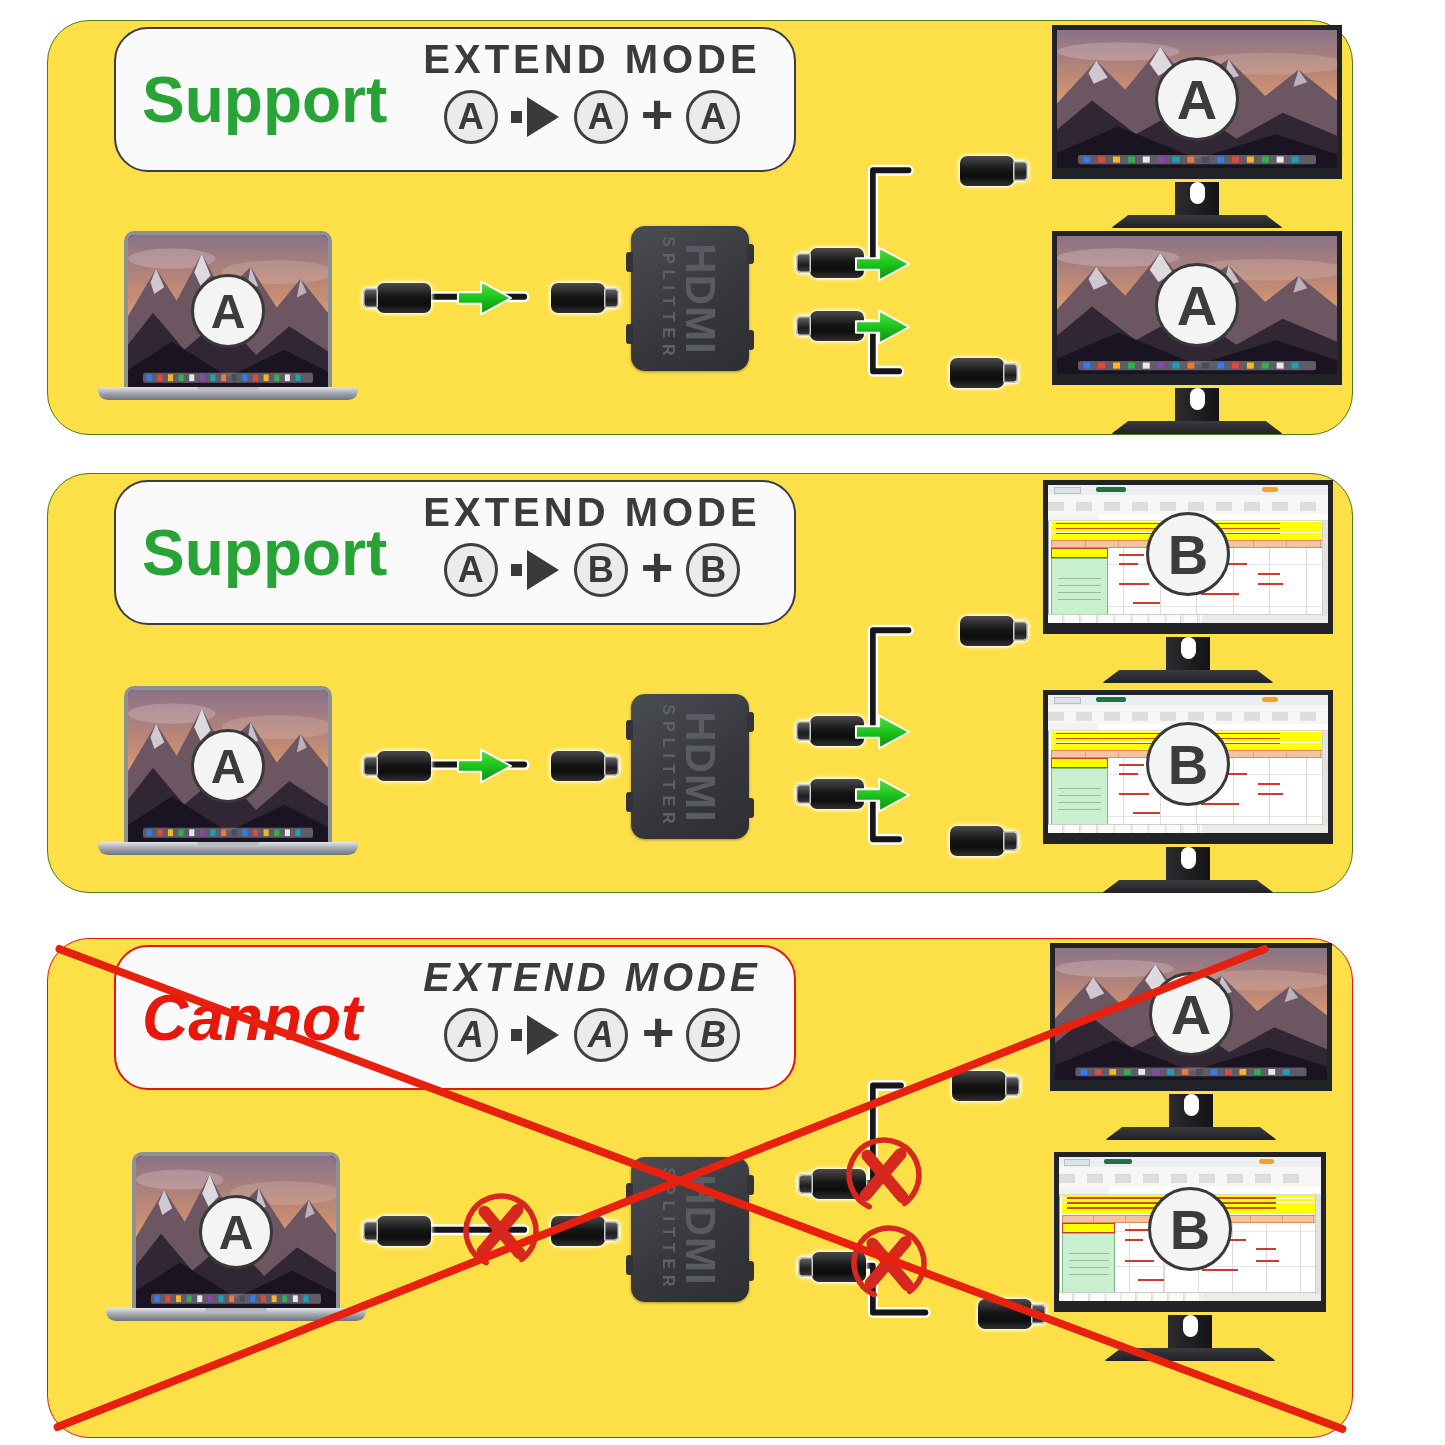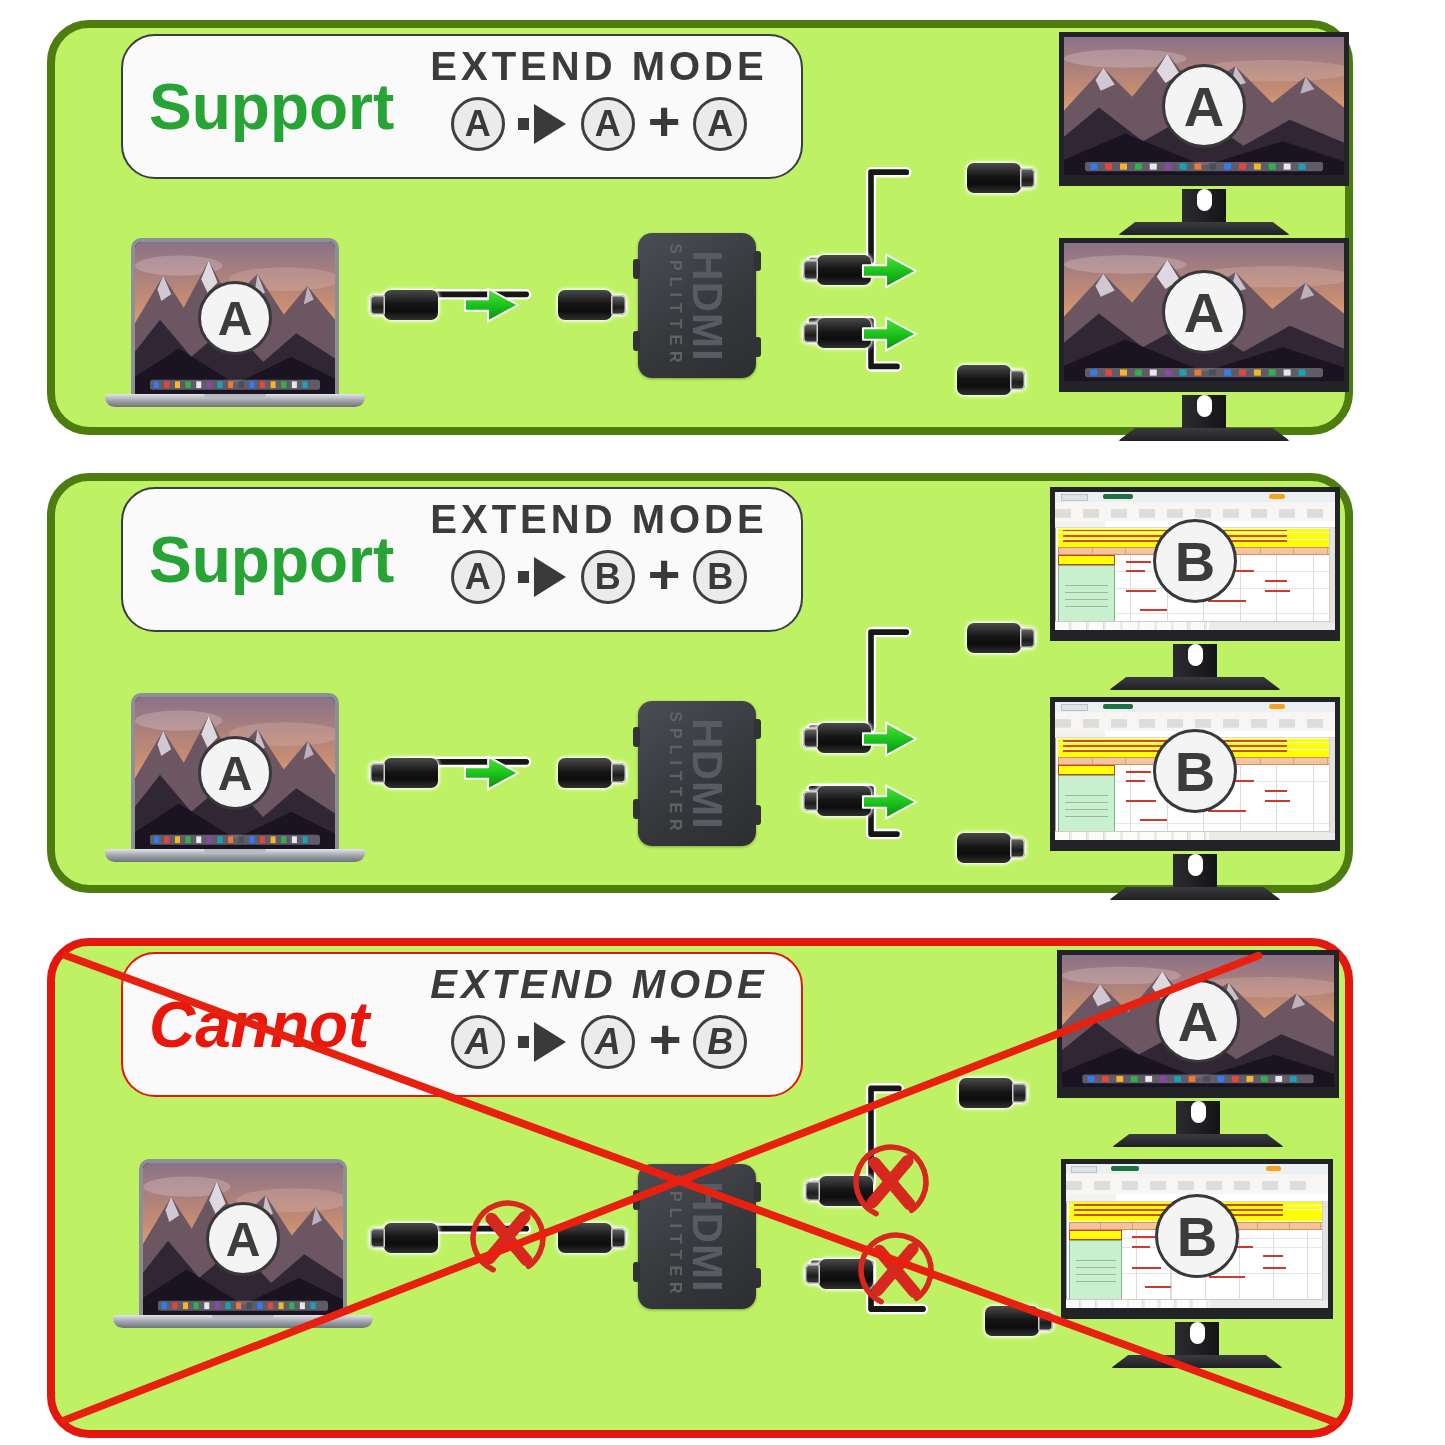--- a/index.html
+++ b/index.html
@@ -1,19 +1,19 @@
 <!DOCTYPE html>
 <html><head>
 <meta charset="utf-8">
 <style>
   html,body{margin:0;padding:0;background:#ffffff;font-family:"Liberation Sans","DejaVu Sans",sans-serif;}
   body{width:1445px;height:1445px;position:relative;overflow:hidden;}
 
   
-  .panel{position:absolute;left:47px;width:1306px;background:#bef264;border:8px solid #4d7c0f;border-radius:42px;box-sizing:border-box;}
+  .panel{position:absolute;left:47px;width:1306px;background:#fde047;border:1px solid #4d7c0f;border-radius:42px;box-sizing:border-box;}
   .panel.p1{top:20px;height:415px;}
   .panel.p2{top:473px;height:420px;}
   .panel.p3{top:938px;height:500px;border-color:#e3170d;}
 
   
   .hcard{position:absolute;left:66px;top:6px;width:682px;height:145px;background:#fafafa;border:2px solid #3c3c46;border-radius:34px;box-sizing:border-box;z-index:6;}
   .p3 .hcard{border-color:#e3170d;font-style:italic;}
   .badge{position:absolute;left:26px;top:50%;transform:translateY(-50%);font-size:64px;font-weight:800;letter-spacing:0;}
   .badge.green{color:#28a437;}
   .badge.red{color:#e8170c;}

